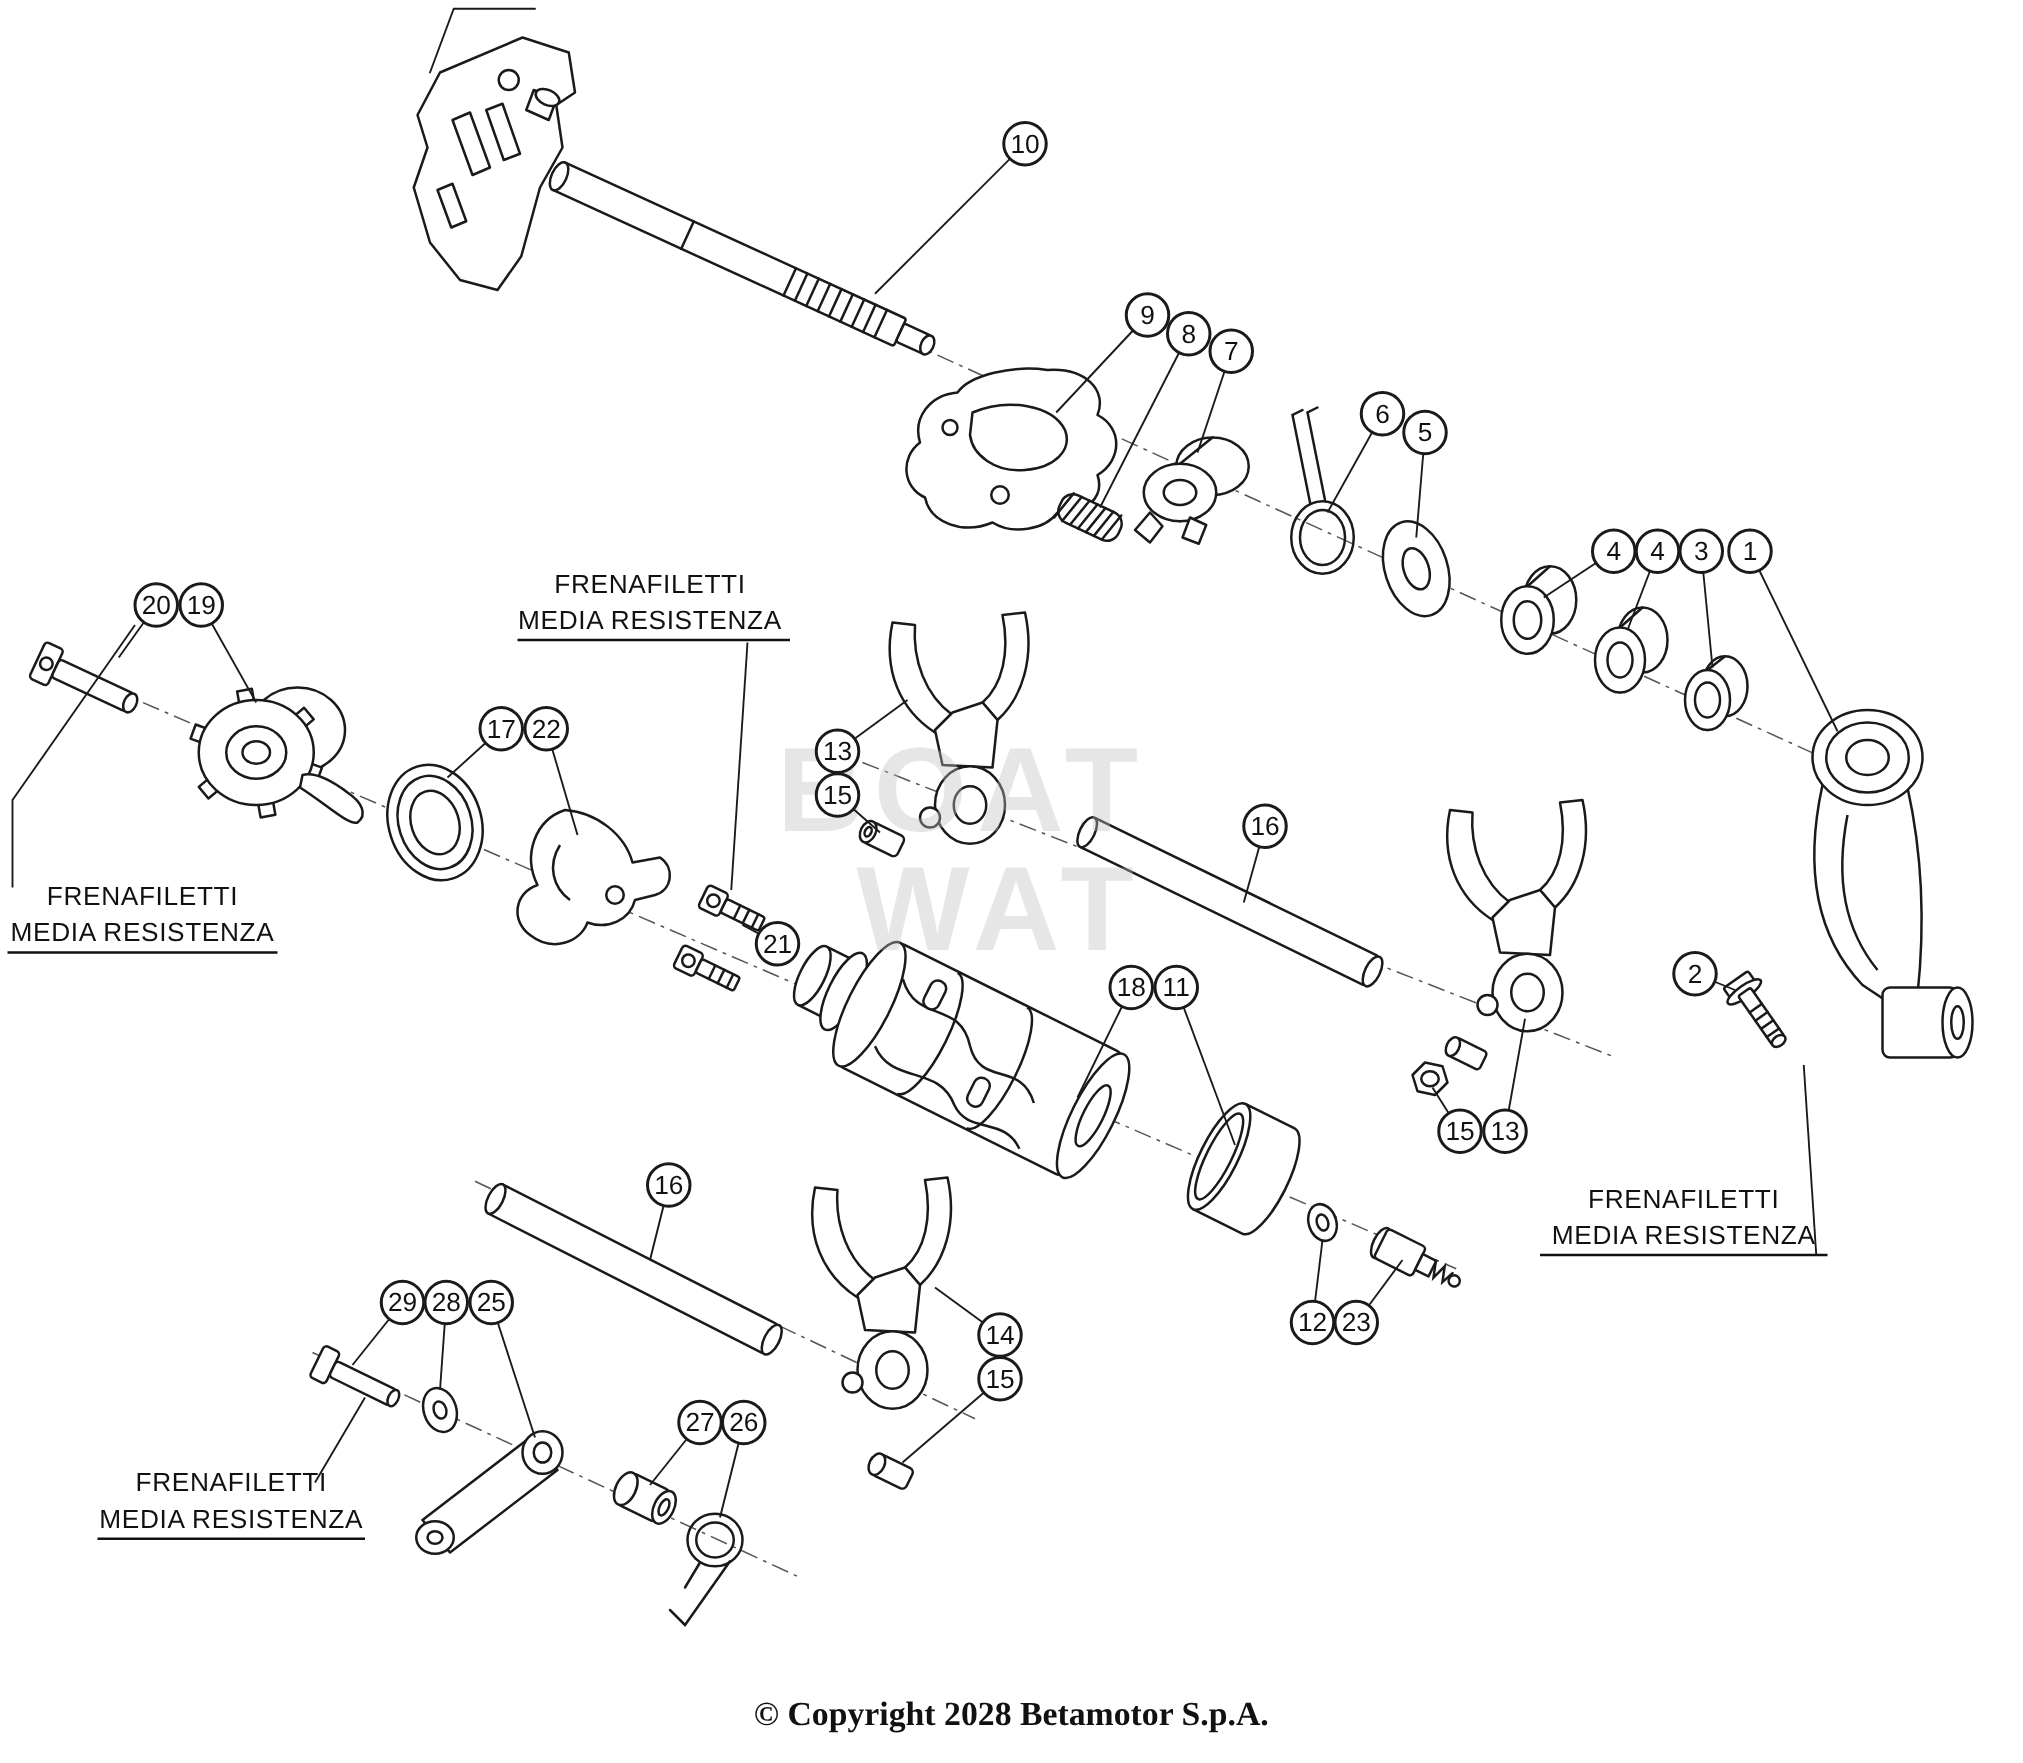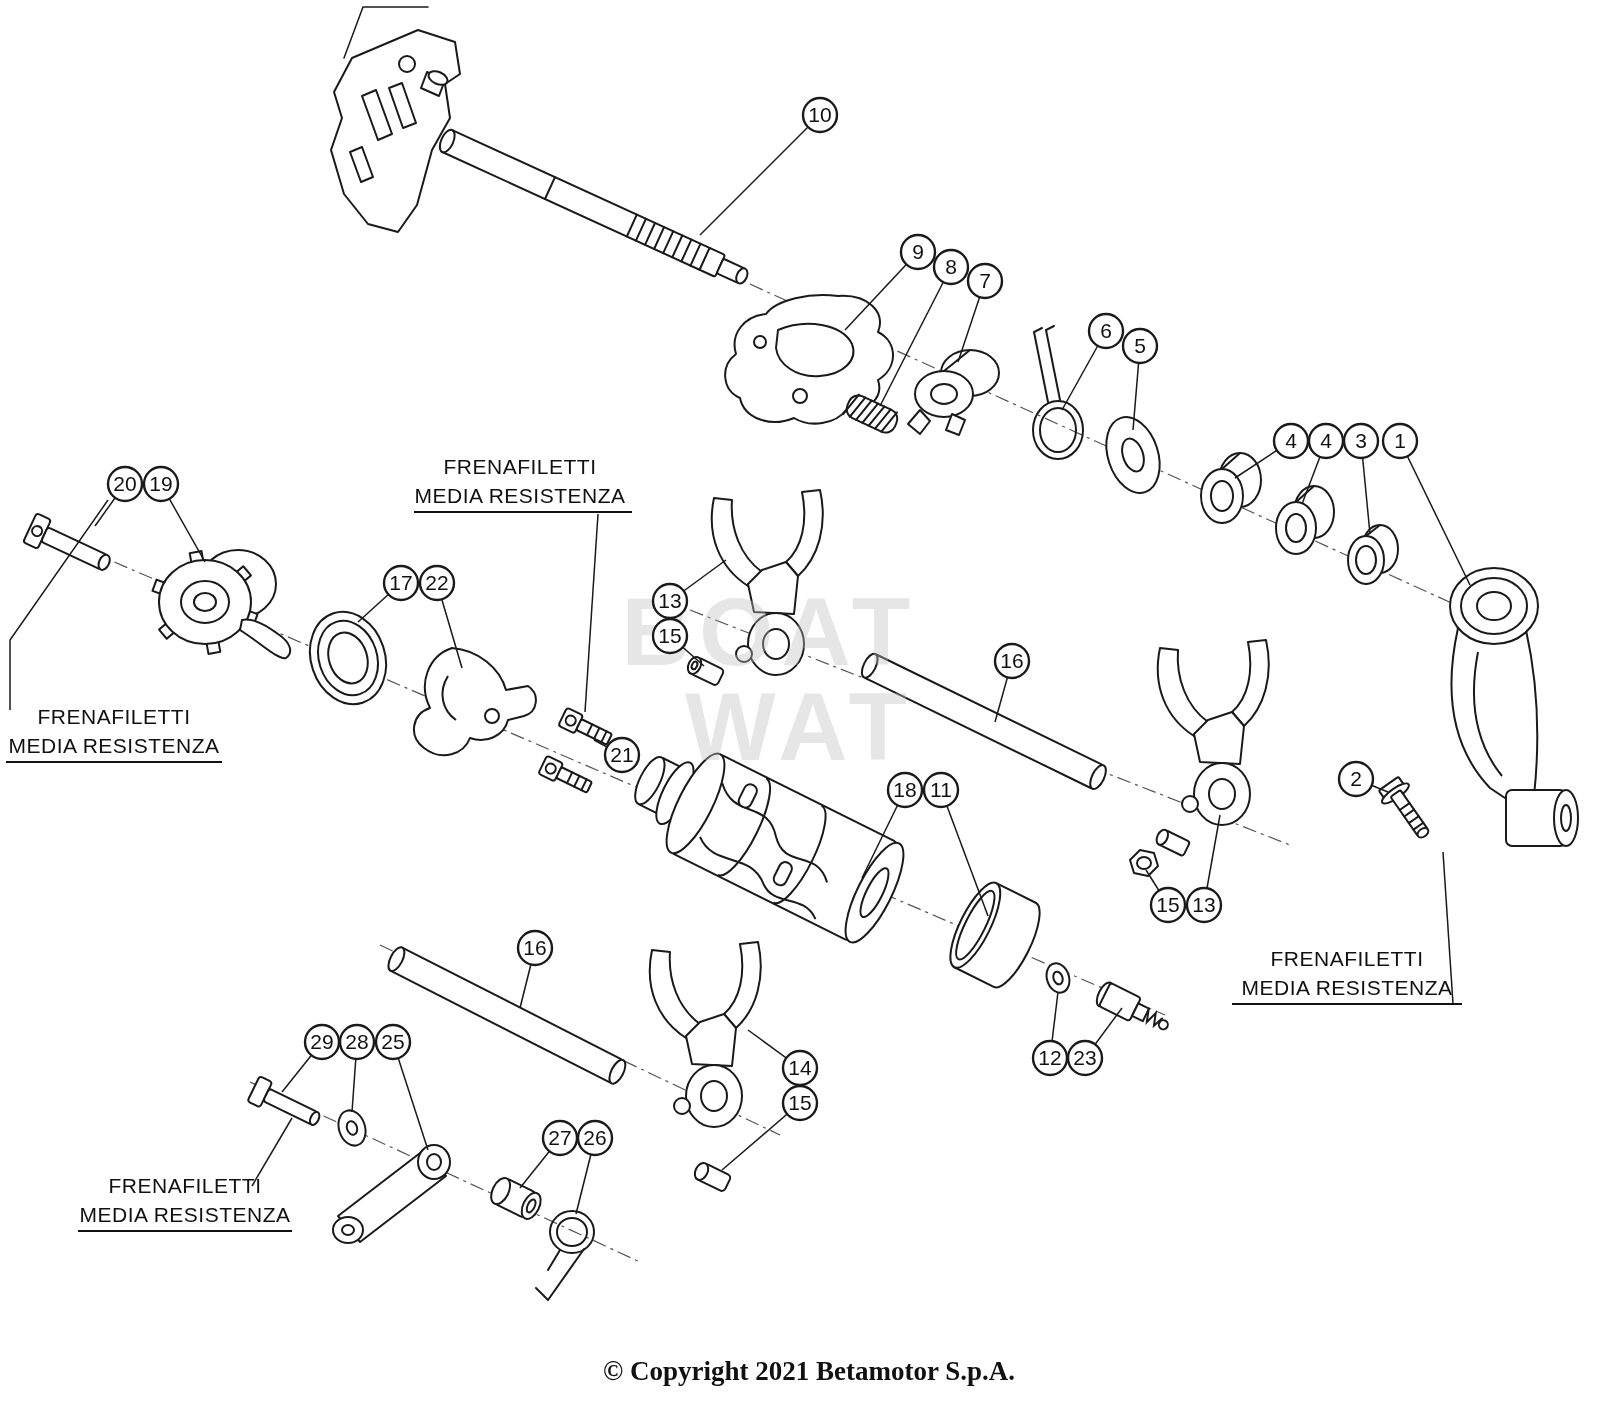--- a/index.html
+++ b/index.html
@@ -516,14 +516,14 @@
           <circle cx="1168" cy="905" r="17" class="bubble"></circle>
           <text x="1168" y="912" class="bubble-num">15</text>
         </g>
         <g>
           <circle cx="1204" cy="905" r="17" class="bubble"></circle>
           <text x="1204" y="912" class="bubble-num">13</text>
         </g>
       </g>
 </svg>
 
-<div class="copyright">© Copyright 2021 Betamotor S.p.A.</div>
+<div class="copyright">© Copyright 2028 Betamotor S.p.A.</div>
 </div>
 
 </body></html>

